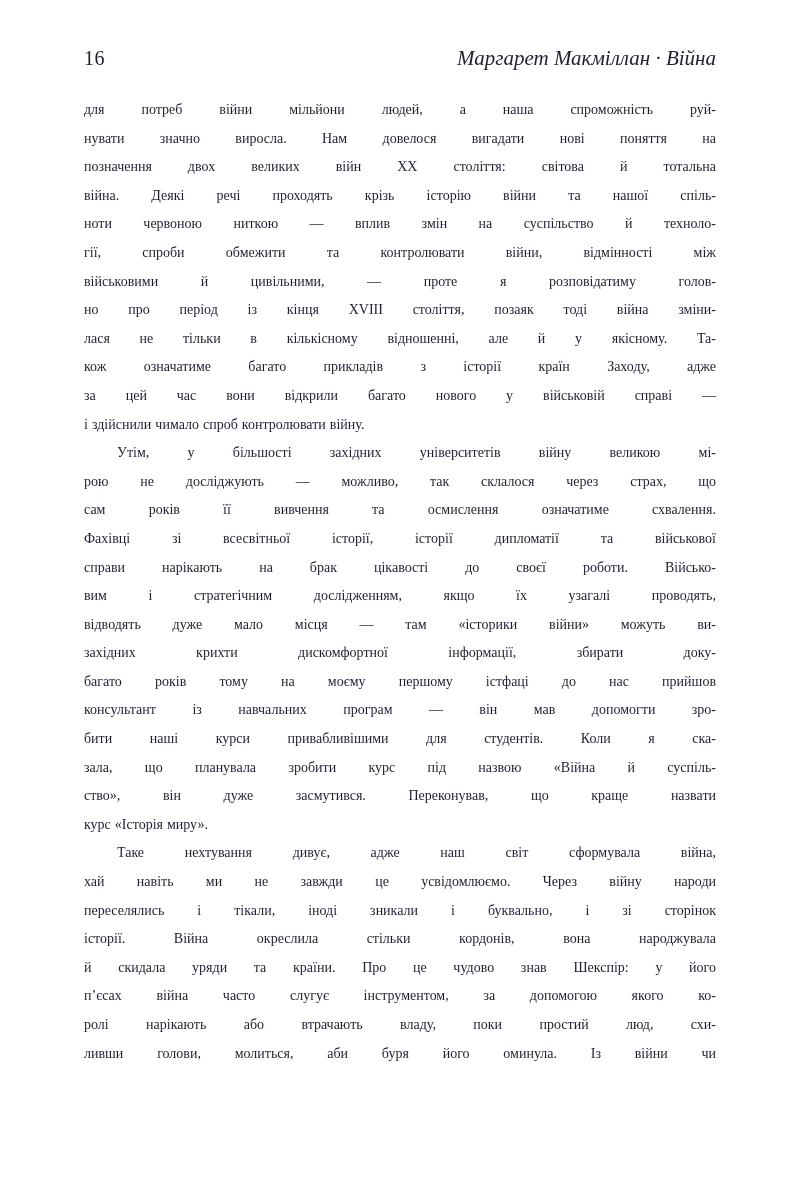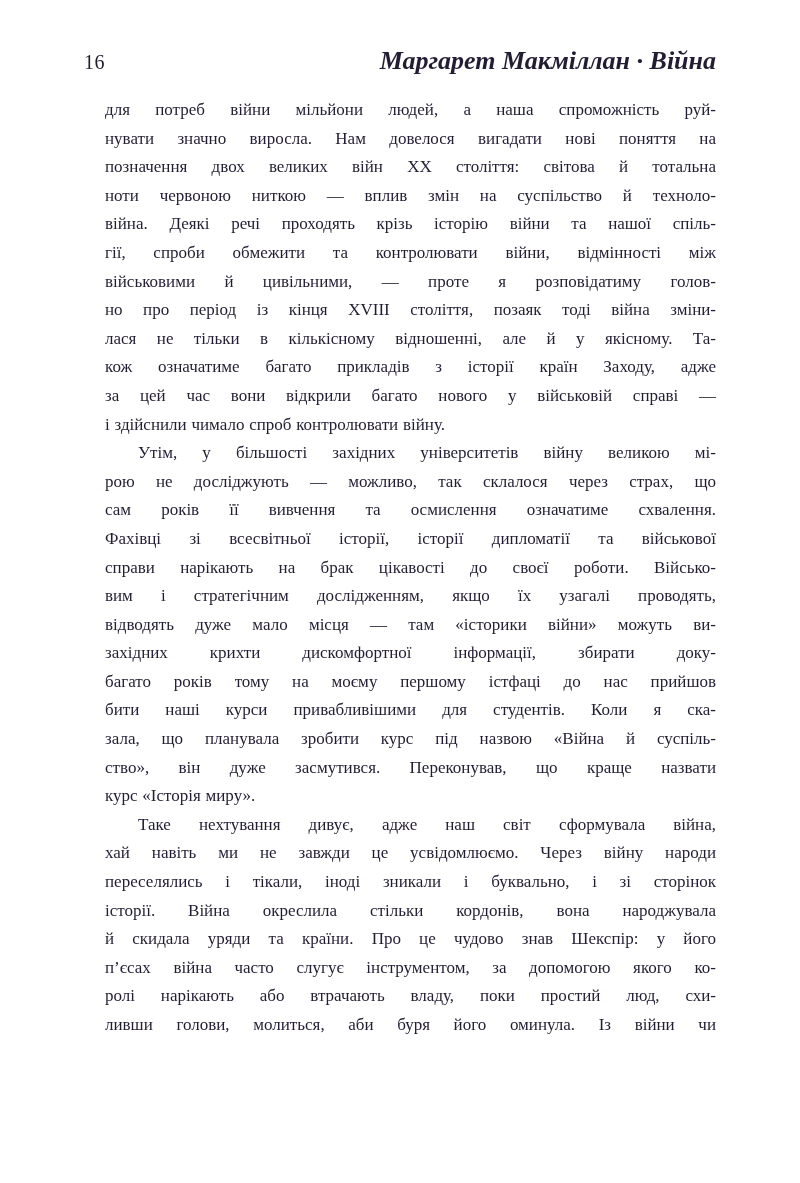--- a/index.html
+++ b/index.html
@@ -23,76 +23,75 @@
     right: 84px;
     display: flex;
     justify-content: space-between;
     align-items: baseline;
   }
   .page-number {
     font-size: 20px;
     letter-spacing: 0.5px;
   }
   .running-title {
-    font-size: 26px;
+    font-size: 21px;
     font-style: italic;
-    font-weight: bold;
   }
   .page-body {
     position: absolute;
     top: 96px;
     left: 84px;
     width: 632px;
   }
   .line {
-    font-size: 17px;
+    font-size: 14px;
     line-height: 28.6px;
     text-align: justify;
     text-align-last: justify;
     white-space: normal;
     word-spacing: 0.5px;
-    margin-left: 21px;
   }
   .line.indent {
     text-indent: 33px;
   }
   .line.last-left {
     text-align-last: left;
   }
 </style>
 </head>
 <body>
 
 <div class="page">
   <header class="page-header">
     <span class="page-number">16</span>
     <span class="running-title">Маргарет Макміллан · Війна</span>
   </header>
   <main class="page-body">
       <div class="line">для потреб війни мільйони людей, а наша спроможність руй-</div>
       <div class="line">нувати значно виросла. Нам довелося вигадати нові поняття на</div>
       <div class="line">позначення двох великих війн XX століття: світова й тотальна</div>
+      <div class="line">війна. Деякі речі проходять крізь історію війни та нашої спіль-</div>
       <div class="line">ноти червоною ниткою — вплив змін на суспільство й техноло-</div>
-      <div class="line">війна. Деякі речі проходять крізь історію війни та нашої спіль-</div>
       <div class="line">гії, спроби обмежити та контролювати війни, відмінності між</div>
       <div class="line">військовими й цивільними, — проте я розповідатиму голов-</div>
       <div class="line">но про період із кінця XVIII століття, позаяк тоді війна зміни-</div>
       <div class="line">лася не тільки в кількісному відношенні, але й у якісному. Та-</div>
       <div class="line">кож означатиме багато прикладів з історії країн Заходу, адже</div>
       <div class="line">за цей час вони відкрили багато нового у військовій справі —</div>
       <div class="line last-left">і здійснили чимало спроб контролювати війну.</div>
       <div class="line indent">Утім, у більшості західних університетів війну великою мі-</div>
       <div class="line">рою не досліджують — можливо, так склалося через страх, що</div>
       <div class="line">сам років її вивчення та осмислення означатиме схвалення.</div>
       <div class="line">Фахівці зі всесвітньої історії, історії дипломатії та військової</div>
       <div class="line">справи нарікають на брак цікавості до своєї роботи. Військо-</div>
       <div class="line">вим і стратегічним дослідженням, якщо їх узагалі проводять,</div>
       <div class="line">відводять дуже мало місця — там «історики війни» можуть ви-</div>
       <div class="line">західних крихти дискомфортної інформації, збирати доку-</div>
       <div class="line">багато років тому на моєму першому істфаці до нас прийшов</div>
+      <div class="line">консультант із навчальних програм — він мав допомогти зро-</div>
       <div class="line">бити наші курси привабливішими для студентів. Коли я ска-</div>
       <div class="line">зала, що планувала зробити курс під назвою «Війна й суспіль-</div>
       <div class="line">ство», він дуже засмутився. Переконував, що краще назвати</div>
       <div class="line last-left">курс «Історія миру».</div>
       <div class="line indent">Таке нехтування дивує, адже наш світ сформувала війна,</div>
       <div class="line">хай навіть ми не завжди це усвідомлюємо. Через війну народи</div>
       <div class="line">переселялись і тікали, іноді зникали і буквально, і зі сторінок</div>
       <div class="line">історії. Війна окреслила стільки кордонів, вона народжувала</div>
       <div class="line">й скидала уряди та країни. Про це чудово знав Шекспір: у його</div>
       <div class="line">п’єсах війна часто слугує інструментом, за допомогою якого ко-</div>

